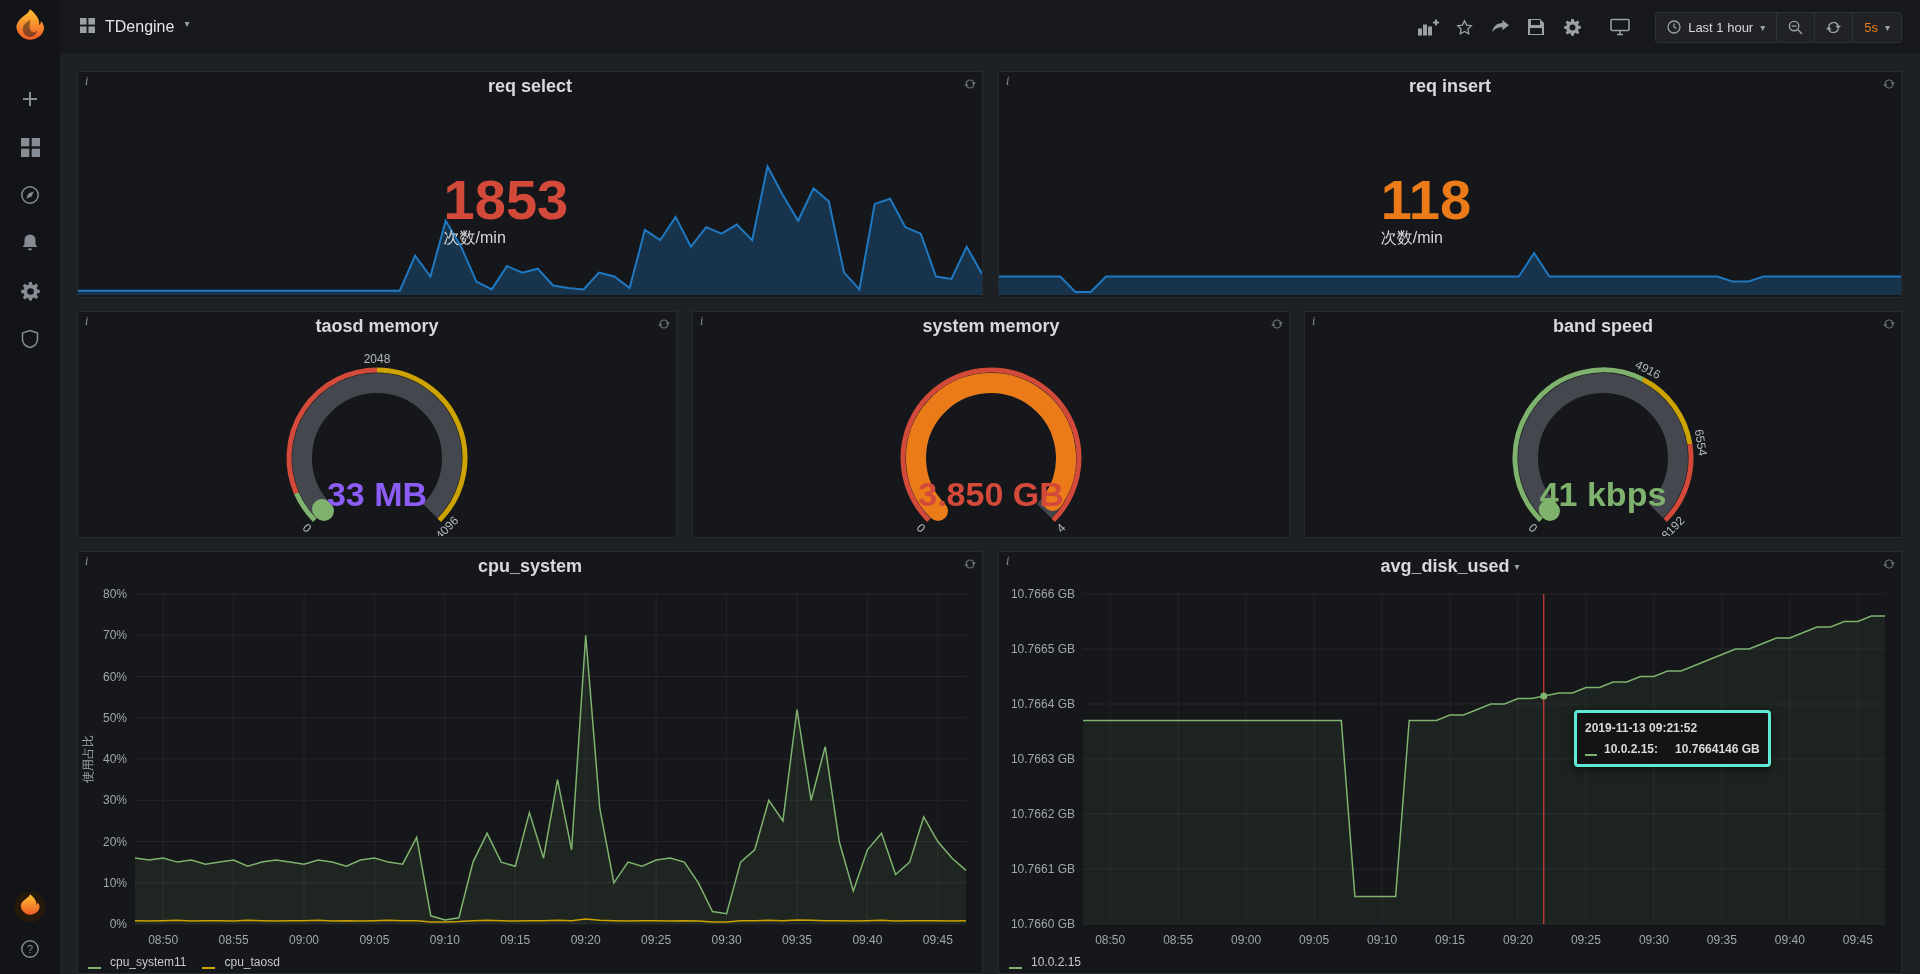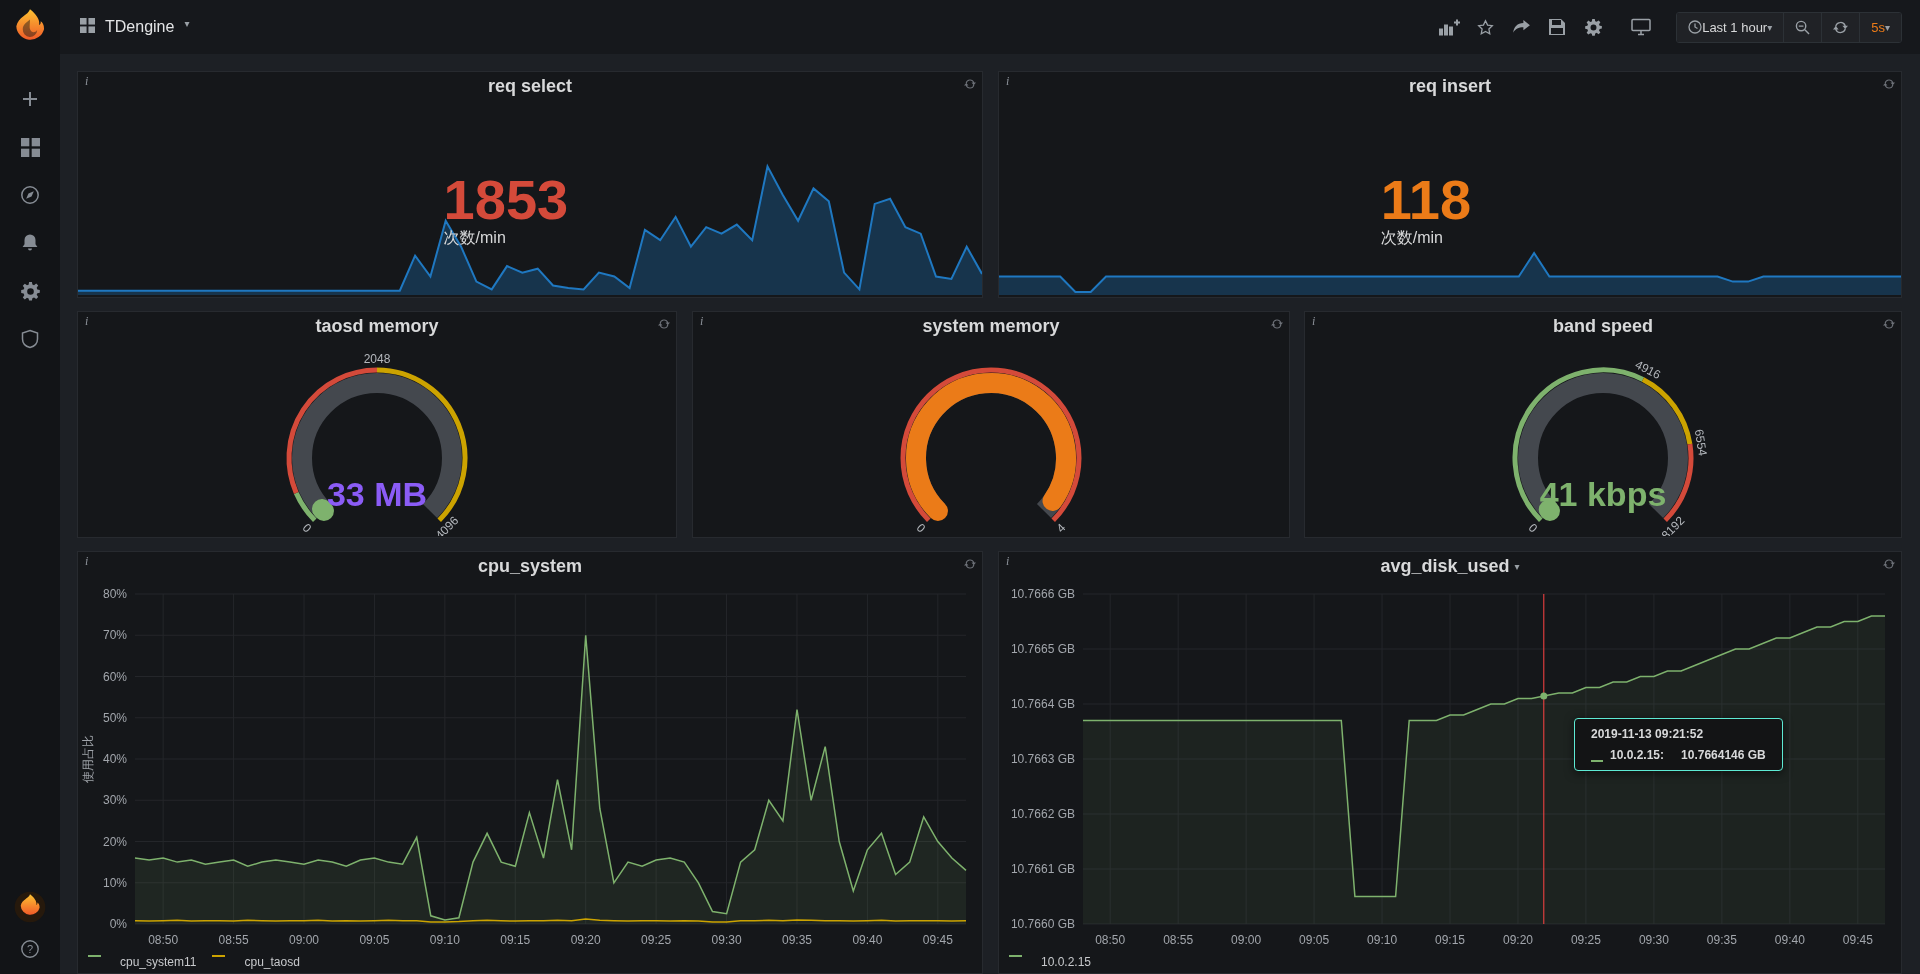--- a/index.html
+++ b/index.html
@@ -23,21 +23,21 @@
   .main { flex:1; display:flex; flex-direction:column; min-width:0; }
   .navbar { height:54px; background:#16181c; display:flex; align-items:center; justify-content:space-between; padding:0 18px 0 20px; flex:none; }
   .nav-left { display:flex; gap:10px; cursor:pointer; }
   .nav-grid-icon { color:#9aa0a6; display:flex; }
   .nav-title { font-size:16px; color:#e3e4e6; }
   .caret { font-size:10px; color:#9aa0a6; }
   .nav-right { display:flex; align-items:center; }
   .nav-icon { color:#9aa0a6; width:22px; height:22px; display:flex; align-items:center; justify-content:center; cursor:pointer; margin-left:14px; }
   .nav-icon.monitor { margin-left:26px; margin-right:12px; }
   .btn-group { display:flex; border:1px solid #2c3136; border-radius:3px; overflow:hidden; margin-left:12px; }
-  .nav-btn { background:#202226; padding:7px 11px; font-size:13px; color:#d8d9da; display:flex; align-items:center; cursor:pointer; border-left:1px solid #2c3136; }
+  .nav-btn { background:#202226; padding:7px 11px; font-size:13px; color:#d8d9da; display:flex; gap:7px; align-items:center; cursor:pointer; border-left:1px solid #2c3136; }
   .nav-btn:first-child { border-left:none; }
   .nav-btn .bicon { color:#9aa0a6; display:flex; }
   .refresh-value { color:#eb7b18; }
 
   
   .dashboard { position:relative; flex:1; }
   .panel { position:absolute; background:#15171a; border:1px solid #272a2f; }
   #p-req-select { left:17px;  top:17px;  width:906px; height:227px; }
   #p-req-insert { left:938px; top:17px;  width:904px; height:227px; }
   #p-taosd      { left:17px;  top:257px; width:600px; height:227px; }
@@ -57,24 +57,24 @@
   .stat-value { font-size:56px; font-weight:700; line-height:1; }
   .stat-unit { font-size:16px; color:#d8d9da; margin-left:3px; }
 
   
   .gauge-svg { display:block; margin:0 auto; width:360px; height:196px; }
   .gauge-value { position:absolute; top:165px; left:0; right:0; text-align:center; font-size:34px; font-weight:700; line-height:1; z-index:3; }
 
   
   .graph-svg { position:absolute; left:0; top:28px; width:100%; height:calc(100% - 29px); }
   .legend { position:absolute; left:10px; bottom:4px; display:flex; gap:16px; font-size:12px; color:#c7c9cc; z-index:3; }
-  .legend-item { display:flex; align-items:flex-start; gap:19px; cursor:pointer;margin-top:47px; }
+  .legend-item { display:flex; align-items:flex-end; gap:9px; cursor:pointer;margin-top:47px; }
   .legend-item i { width:13px; height:2px; display:inline-block; }
 
-  .gtooltip { position:absolute; left:575px; top:158px; background:#131415; border:1px solid #5eead4; border-radius:4px; padding:8px 16px; font-size:12px; z-index:6; box-shadow:0 2px 10px rgba(0,0,0,.55); white-space:nowrap;margin-top:8px; }
+  .gtooltip { position:absolute; left:575px; top:158px; background:#131415; border:3px solid #5eead4; border-radius:4px; padding:8px 8px; font-size:12px; z-index:6; box-shadow:0 2px 10px rgba(0,0,0,.55); white-space:nowrap; }
   .tt-title { margin-bottom:7px; color:#d8d9da; font-weight:700; }
   .tt-row { display:flex; align-items:flex-end; gap:7px; }
   .tt-swatch { width:12px; height:2px; }
   .tt-name { font-weight:700; }
   .tt-value { font-weight:700; margin-left:10px; }
 </style>
 </head>
 <body>
 
 <svg width="0" height="0" style="position:absolute">
@@ -307,20 +307,21 @@
               <path d="M8 2a6 6 0 0 1 5.7 4H16l-3 3.5L10 6h2.2A4.5 4.5 0 0 0 3.6 7.4L2.2 6.7A6 6 0 0 1 8 2zM8 14a6 6 0 0 1-5.7-4H0l3-3.5L6 10H3.8a4.5 4.5 0 0 0 8.6-1.4l1.4.7A6 6 0 0 1 8 14z"></path>
             </svg>
         </span>
         <svg class="gauge-svg" id="gauge-sysmem" viewBox="0 0 360 196">
             <path d="M126.96699141100893 171.03300858899107 A75 75 0 1 1 233.03300858899107 171.03300858899107" fill="none" stroke="#44484e" stroke-width="20" stroke-linecap="butt"></path>
             <path d="M117.7746032555838 180.22539674441617 A88 88 0 1 1 242.22539674441617 180.22539674441617" fill="none" stroke="#d44a3a" stroke-width="5" stroke-linecap="butt"></path>
             <path d="M126.96699141100893 171.03300858899107 A75 75 0 1 1 241.5301082644135 160.88409701707093" fill="none" stroke="#eb7b18" stroke-width="20" stroke-linecap="round"></path>
             <text x="109.99642866253178" y="192.0035713374682" fill="#b4b8bd" font-size="12" text-anchor="middle" transform="rotate(45 109.99642866253178 188.0035713374682)">0</text>
             <text x="250.0035713374682" y="192.0035713374682" fill="#b4b8bd" font-size="12" text-anchor="middle" transform="rotate(-45 250.0035713374682 188.0035713374682)">4</text>
           </svg>
+        <div class="gauge-value" style="color: rgb(212, 74, 58);">3.850 GB</div>
       </div>
 
       <div class="panel" id="p-band">
         <span class="corner-info">i</span>
         <div class="panel-header">
           <span class="panel-title">band speed</span>
         </div>
         <span class="panel-spin">
           <svg width="12" height="12" viewBox="0 0 16 16" fill="currentColor">
               <path d="M8 2a6 6 0 0 1 5.7 4H16l-3 3.5L10 6h2.2A4.5 4.5 0 0 0 3.6 7.4L2.2 6.7A6 6 0 0 1 8 2zM8 14a6 6 0 0 1-5.7-4H0l3-3.5L6 10H3.8a4.5 4.5 0 0 0 8.6-1.4l1.4.7A6 6 0 0 1 8 14z"></path>

